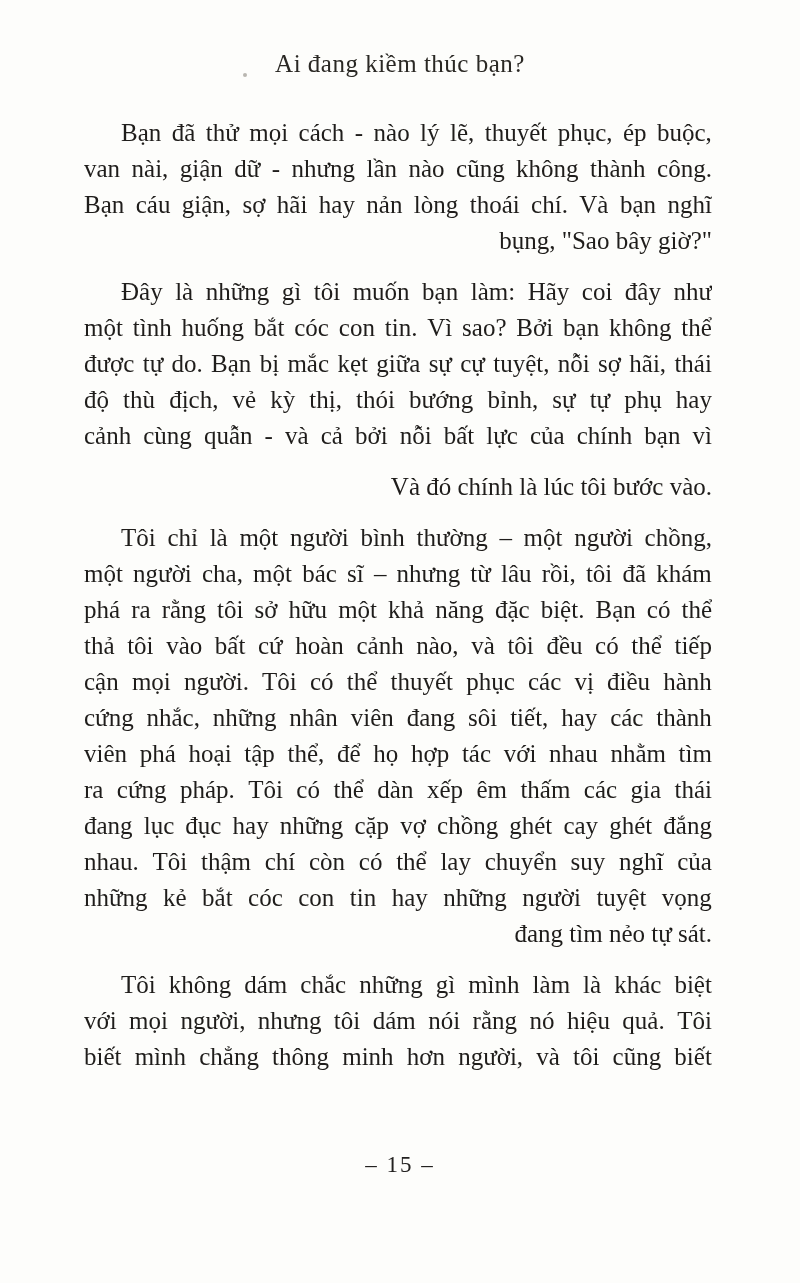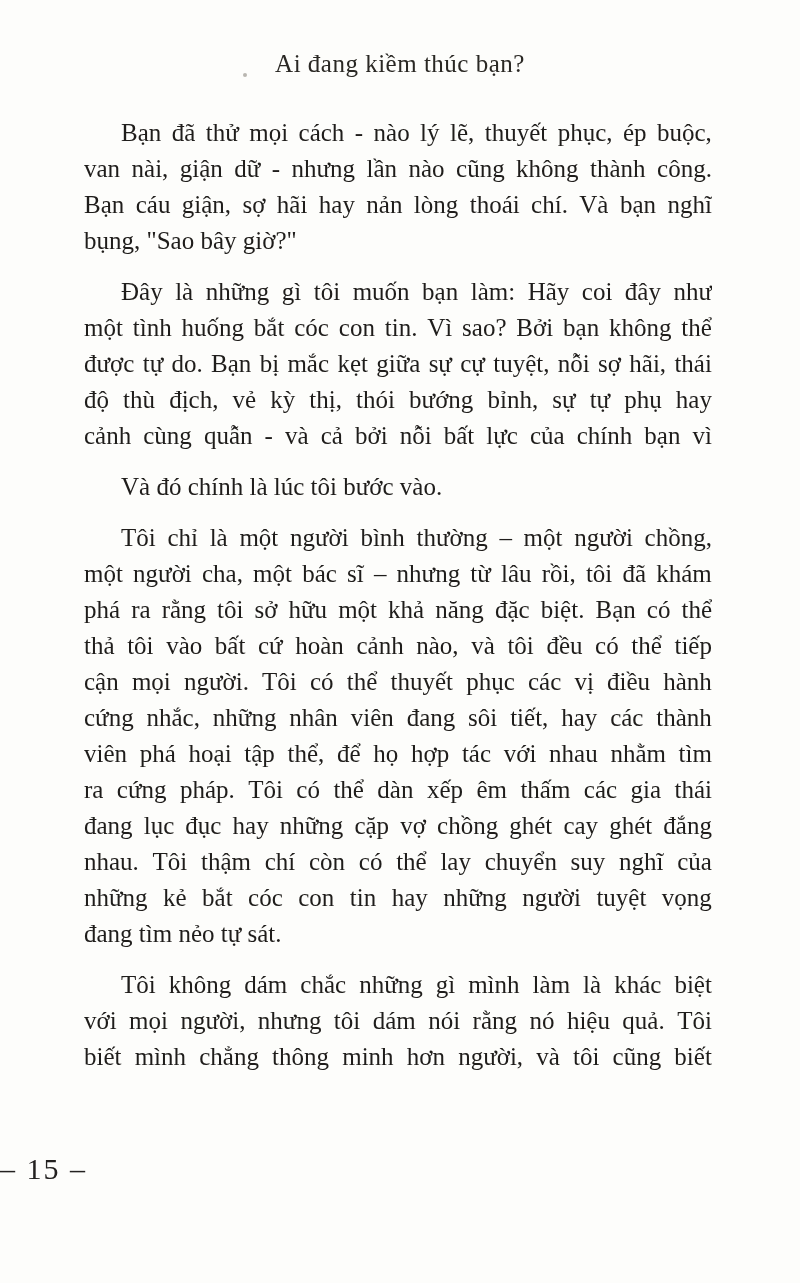--- a/index.html
+++ b/index.html
@@ -41,38 +41,40 @@
     font-size: 25px;
     overflow: hidden;
   }
   .paragraph {
     margin: 0 0 15px 0;
   }
   .line {
     height: 36px;
     line-height: 36px;
     white-space: nowrap;
+    text-align: right;
   }
   .line.just {
     display: flex;
     justify-content: space-between;
     white-space: normal;
   }
   .line.just span {
     white-space: nowrap;
   }
   .line.first {
     padding-left: 37px;
   }
   .page-footer {
     position: absolute;
     left: 0;
     right: 0;
     top: 1152px;
-    font-size: 30px;
+    text-align: center;
+    font-size: 23px;
     letter-spacing: 2px;
     color: #232120;
   }
 </style>
 </head>
 <body>
 
 <div class="page">
   <div class="scan-speck"></div>
   <div class="page-header">Ai đang kiềm thúc bạn?</div>

